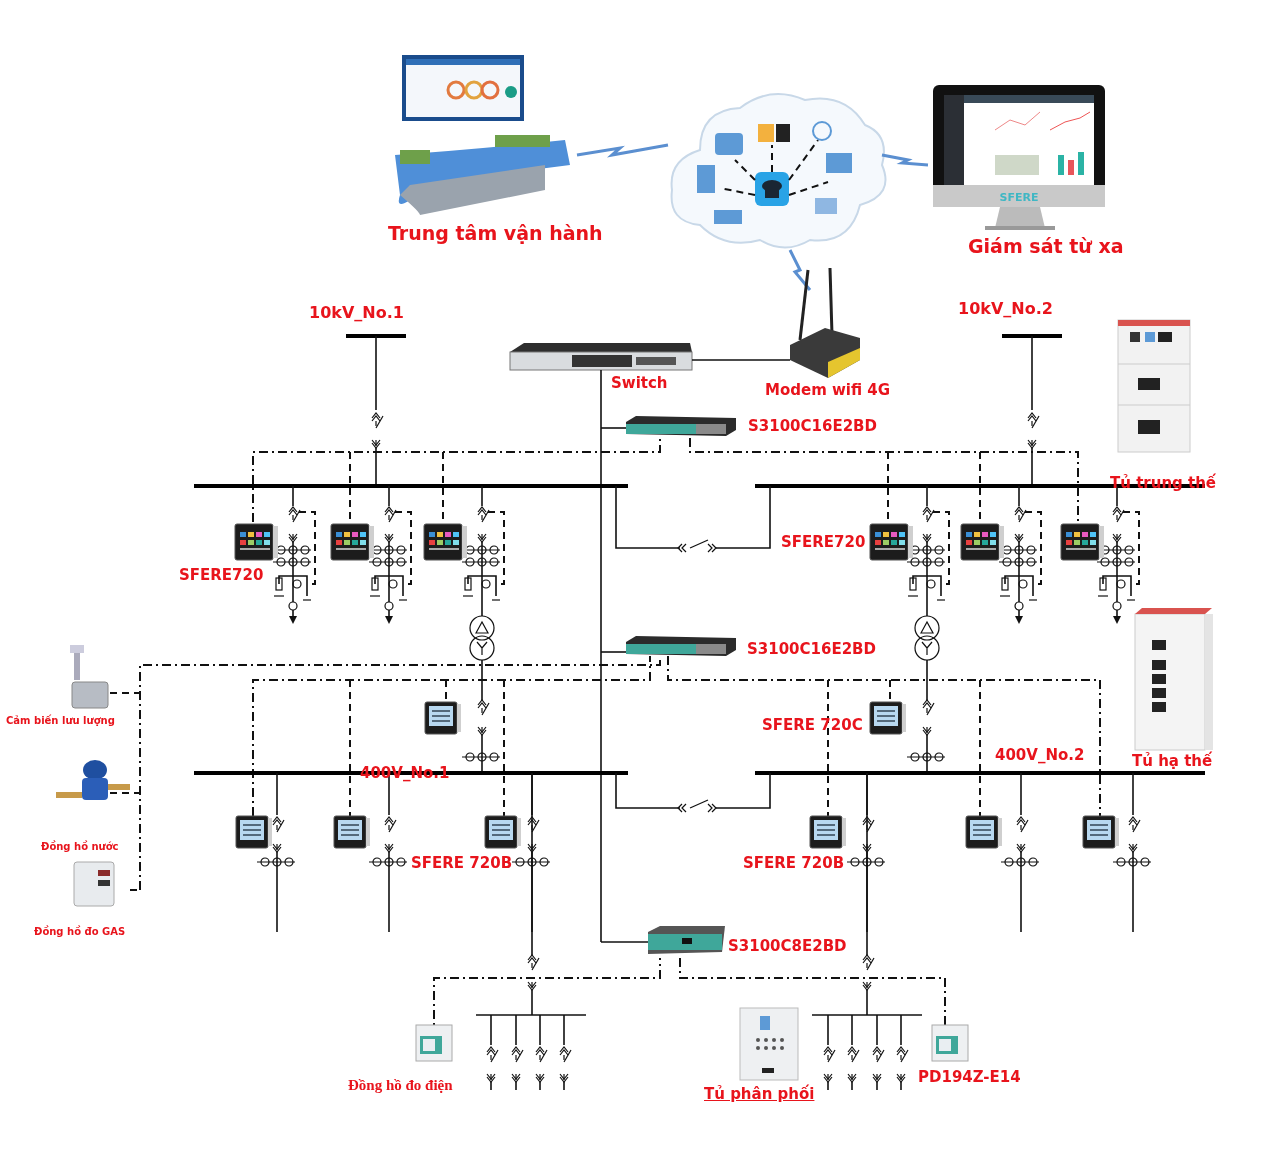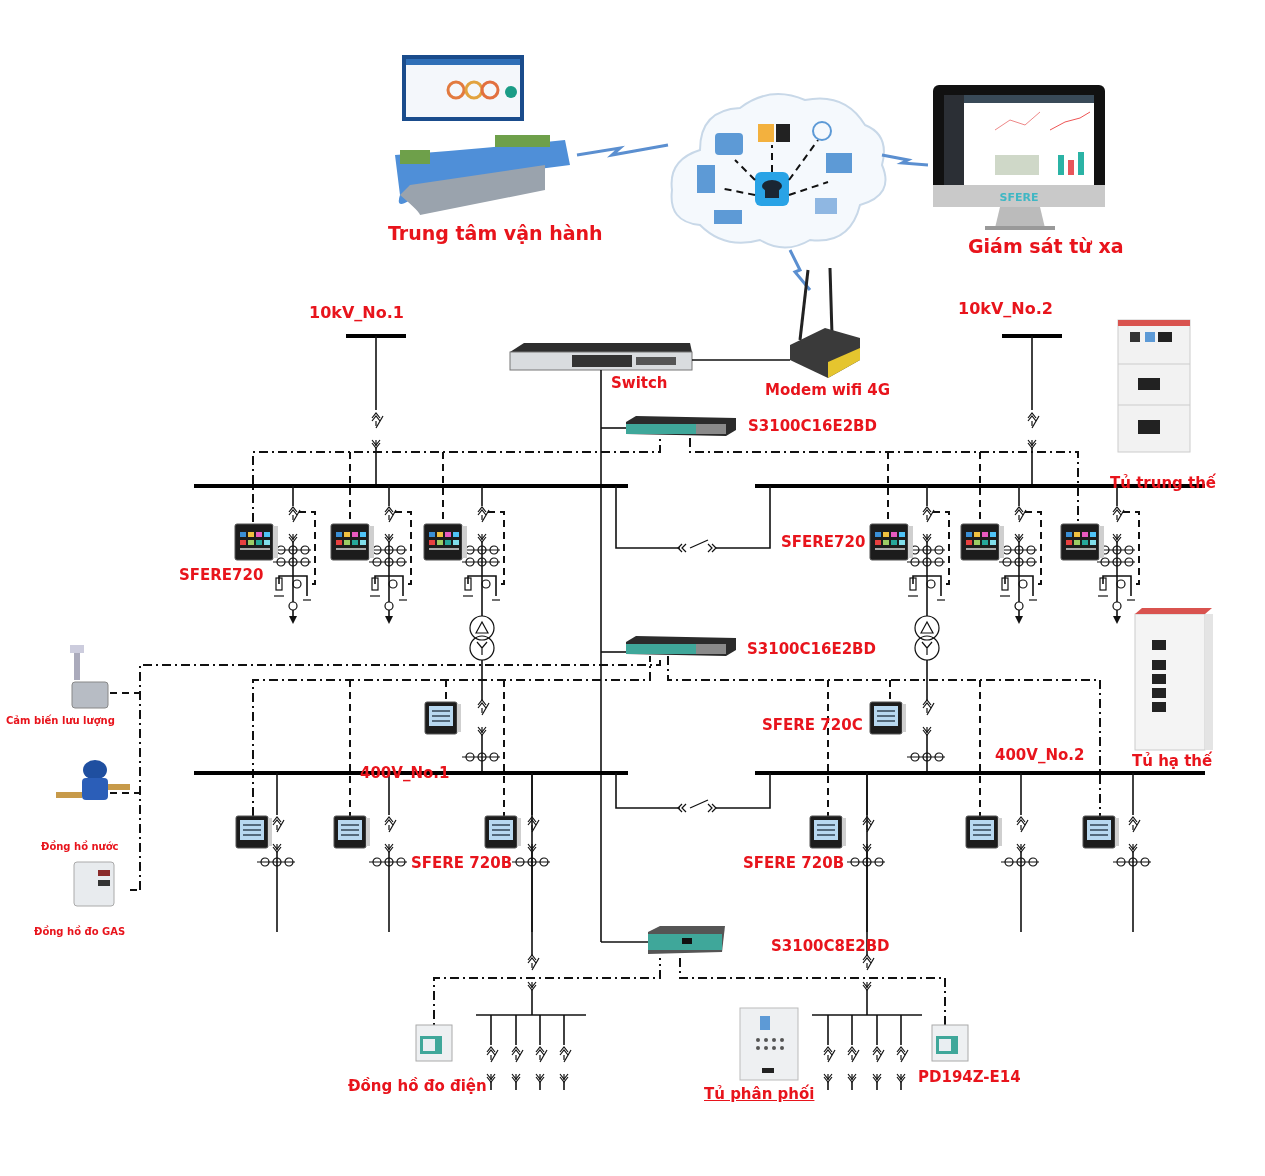--- a/index.html
+++ b/index.html
@@ -500,16 +500,16 @@
 <div class="lbl sm" style="left:747px;top:640px;">S3100C16E2BD</div>
 <div class="lbl xs" style="left:6px;top:715px;">Cảm biến lưu lượng</div>
 <div class="lbl sm" style="left:762px;top:716px;">SFERE 720C</div>
 <div class="lbl sm" style="left:360px;top:764px;">400V_No.1</div>
 <div class="lbl sm" style="left:995px;top:746px;">400V_No.2</div>
 <div class="lbl sm" style="left:1132px;top:752px;">Tủ hạ thế</div>
 <div class="lbl xs" style="left:41px;top:841px;">Đồng hồ nước</div>
 <div class="lbl sm" style="left:411px;top:854px;">SFERE 720B</div>
 <div class="lbl sm" style="left:743px;top:854px;">SFERE 720B</div>
 <div class="lbl xs" style="left:34px;top:926px;">Đồng hồ đo GAS</div>
-<div class="lbl sm" style="left:771px;top:937px;">S3100C8E2BD</div>
+<div class="lbl sm" style="left:728px;top:937px;">S3100C8E2BD</div>
 <div class="lbl sm" style="left:918px;top:1068px;">PD194Z-E14</div>
-<div class="lbl sm" style="left:348px;top:1077px;">Đồng hồ đo điện</div>
+<div class="lbl sm" style="left:348px;top:1077px;font-family:Liberation Serif, serif;">Đồng hồ đo điện</div>
 <div class="lbl sm" style="left:704px;top:1085px;text-decoration:underline;">Tủ phân phối</div>
 
 </body></html>

